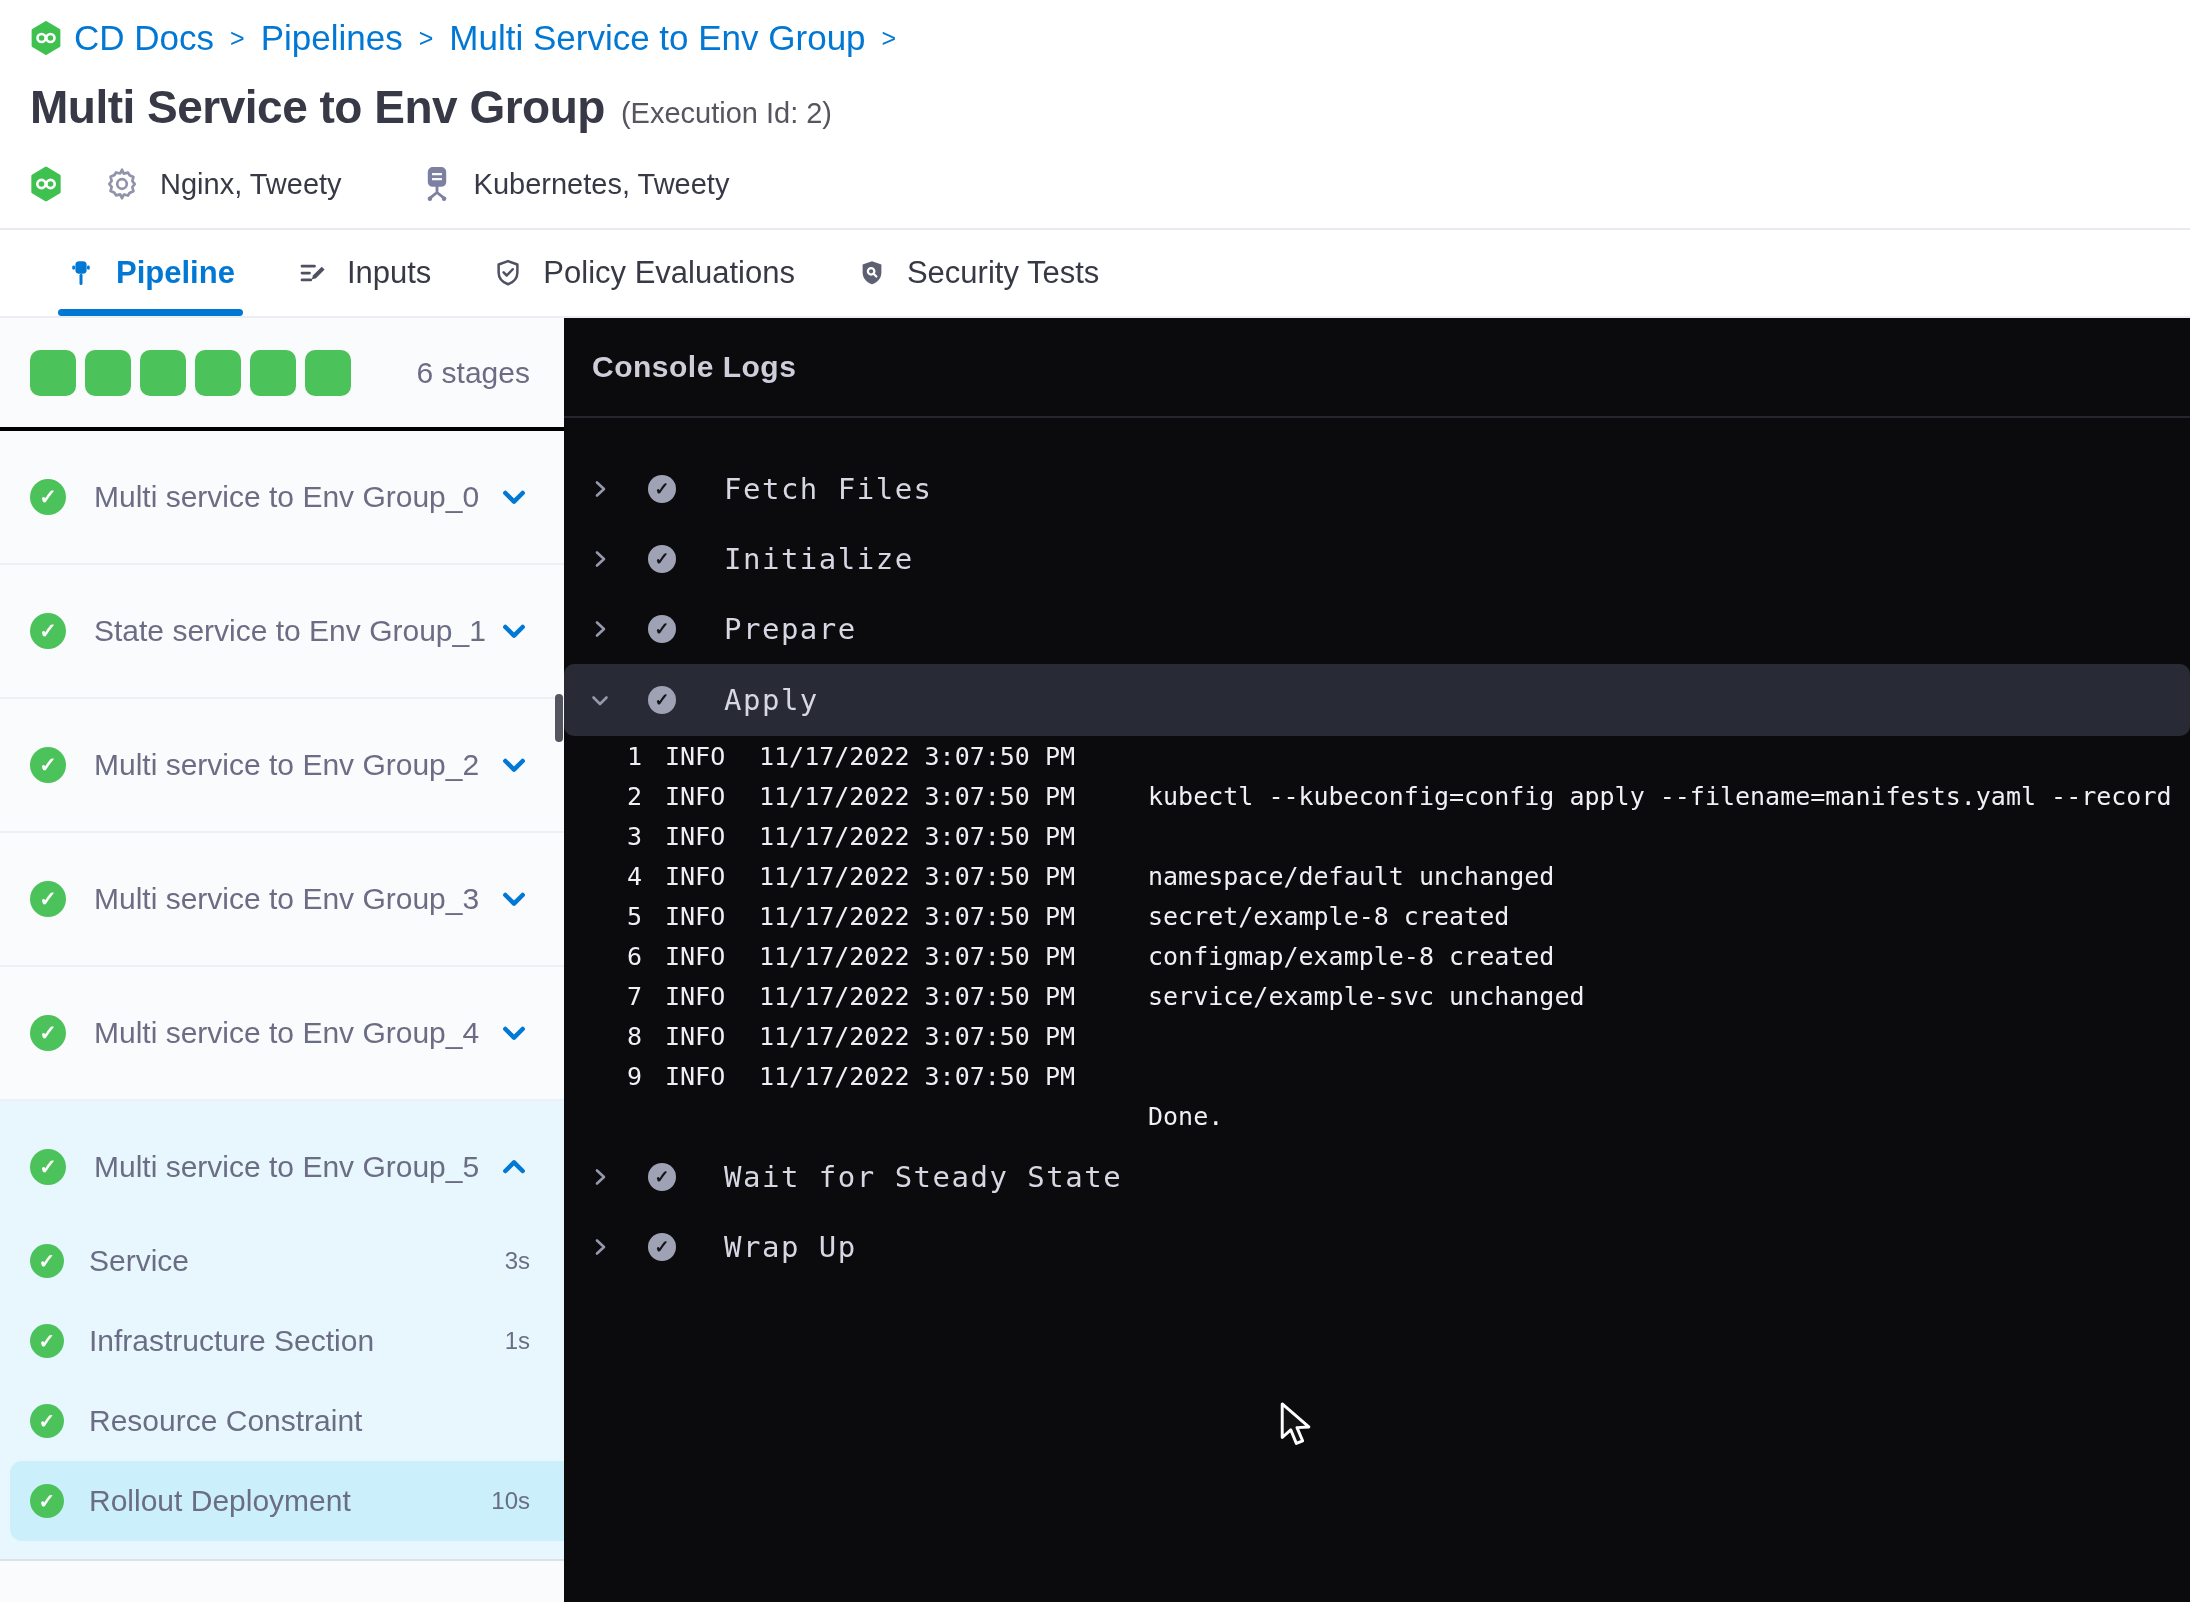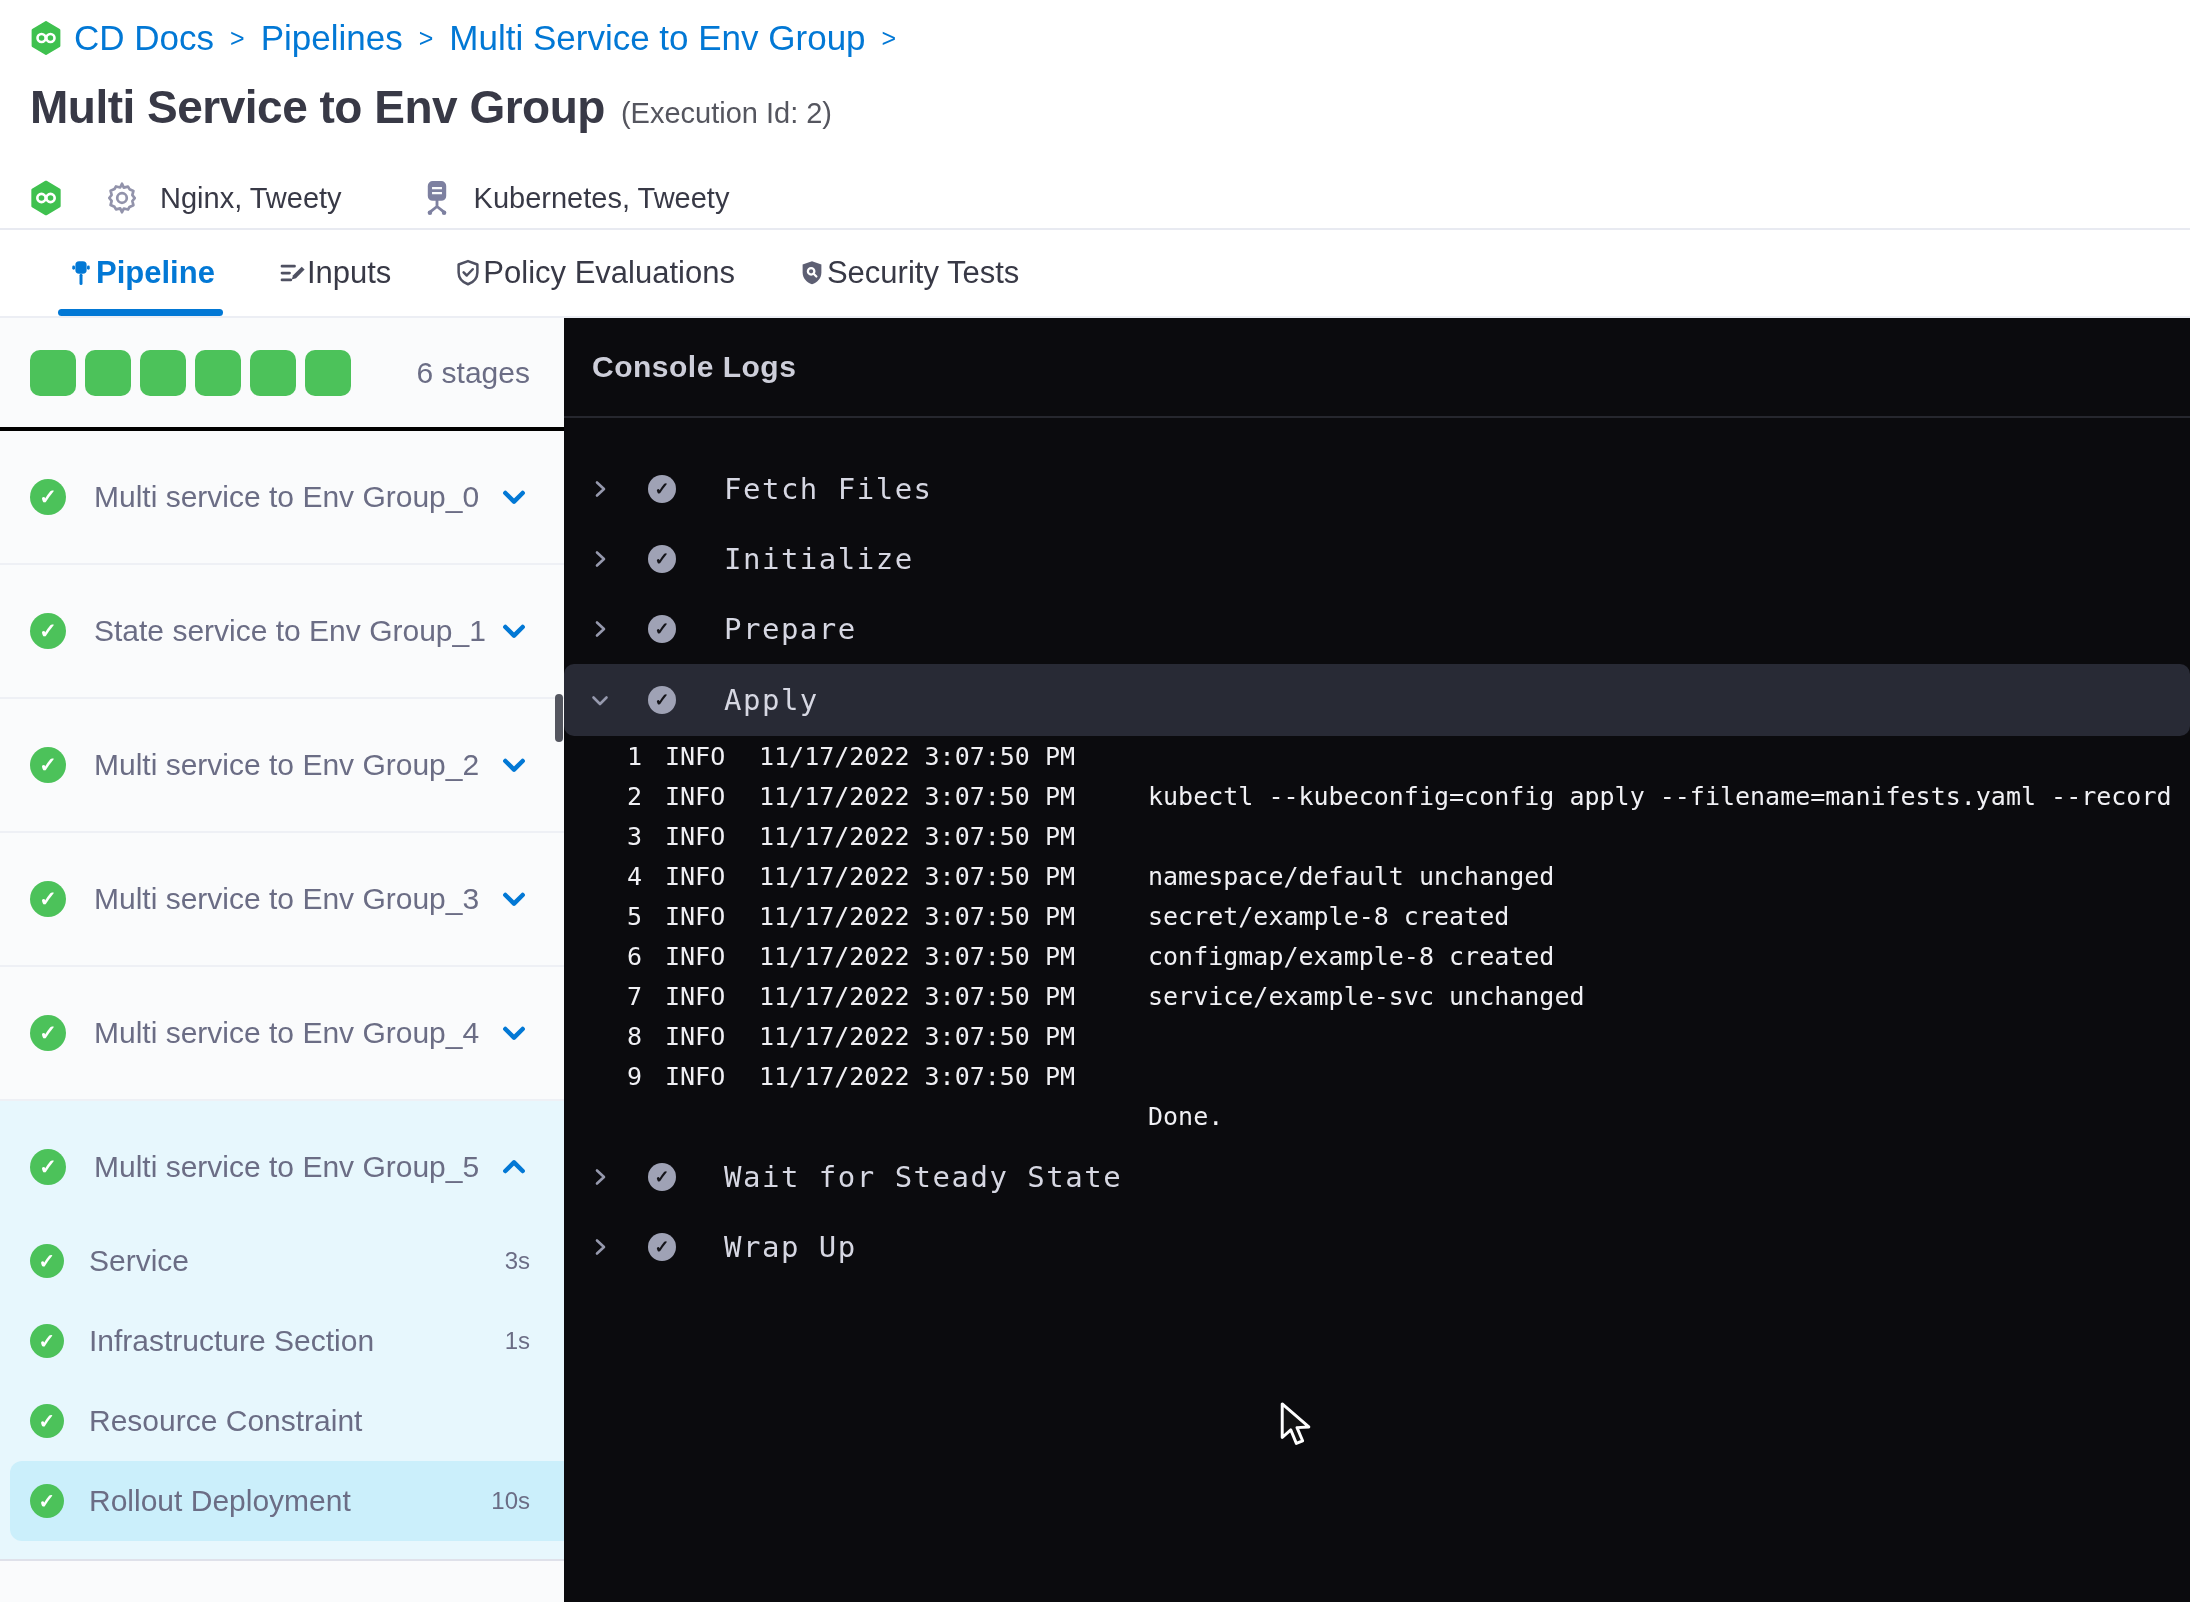--- a/index.html
+++ b/index.html
@@ -13,28 +13,28 @@
   }
 
   
   .header { padding:18px 0 0 30px; height:230px; border-bottom:2px solid #e8eaf1; background:#fff; }
   .breadcrumb { display:flex; align-items:center; gap:12px; height:40px; }
   .breadcrumb .crumb { color:#0278d5; font-size:35px; text-decoration:none; cursor:pointer; }
   .breadcrumb .sep { color:#0278d5; font-size:25px; padding:0 4px; }
   .title-row { display:flex; align-items:baseline; margin-top:22px; }
   .page-title { margin:0; font-size:46px; font-weight:700; color:#383946; letter-spacing:-0.5px; }
   .exec-id { margin-left:16px; font-size:29px; color:#55565f; }
-  .meta-row { display:flex; align-items:center; margin-top:40px; height:48px; }
+  .meta-row { display:flex; align-items:center; margin-top:26px; height:48px; }
   .meta-label { font-size:29px; color:#383946; }
   .meta-icon { display:inline-flex; align-items:center; }
   .gap-l { margin-left:42px; } .gap-m { margin-left:20px; } .gap-xl { margin-left:78px; }
 
   
   .tabs { height:88px; display:flex; align-items:stretch; padding-left:66px; gap:62px; border-bottom:2px solid #eceef4; background:#fff; }
-  .tab { display:flex; align-items:center; gap:0; position:relative; cursor:pointer; }
+  .tab { display:flex; align-items:center; gap:20px; position:relative; cursor:pointer; }
   .tab .tab-label { font-size:31px; color:#383946; font-weight:500; }
   .tab.active .tab-label { color:#0278d5; font-weight:700; }
   .tab.active::after { content:""; position:absolute; left:-8px; right:-8px; bottom:0; height:7px; border-radius:5px; background:#0278d5; }
 
   
   .content { display:flex; height:1284px; }
 
   
   .sidebar { width:564px; background:#fafbfc; position:relative; flex:none; }
   .summary { height:113px; display:flex; align-items:center; justify-content:space-between; padding:0 34px 0 30px; border-bottom:4px solid #000000; }

